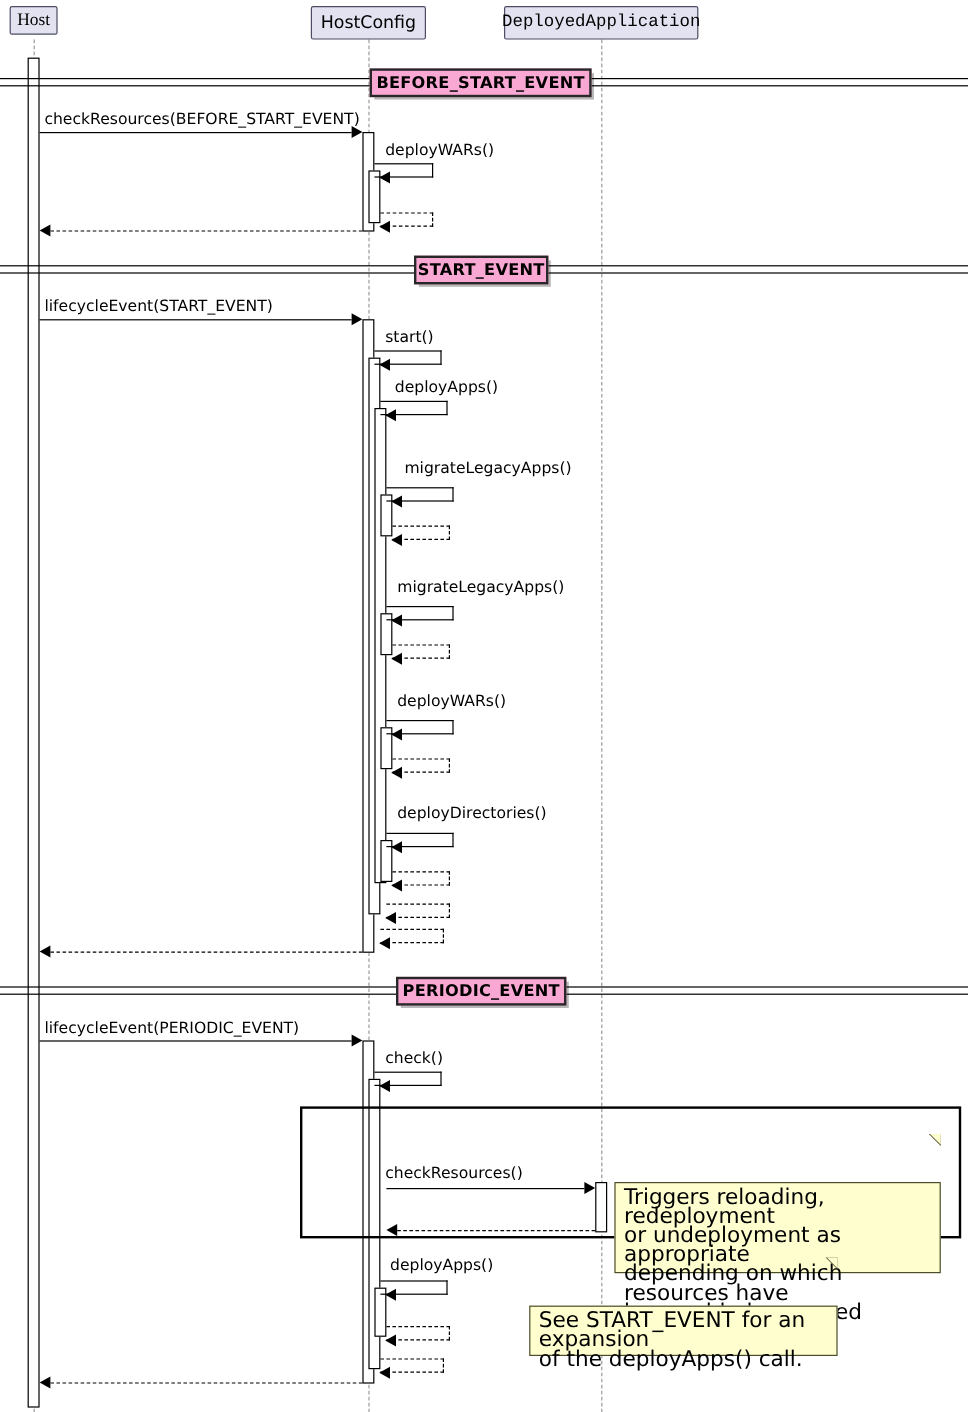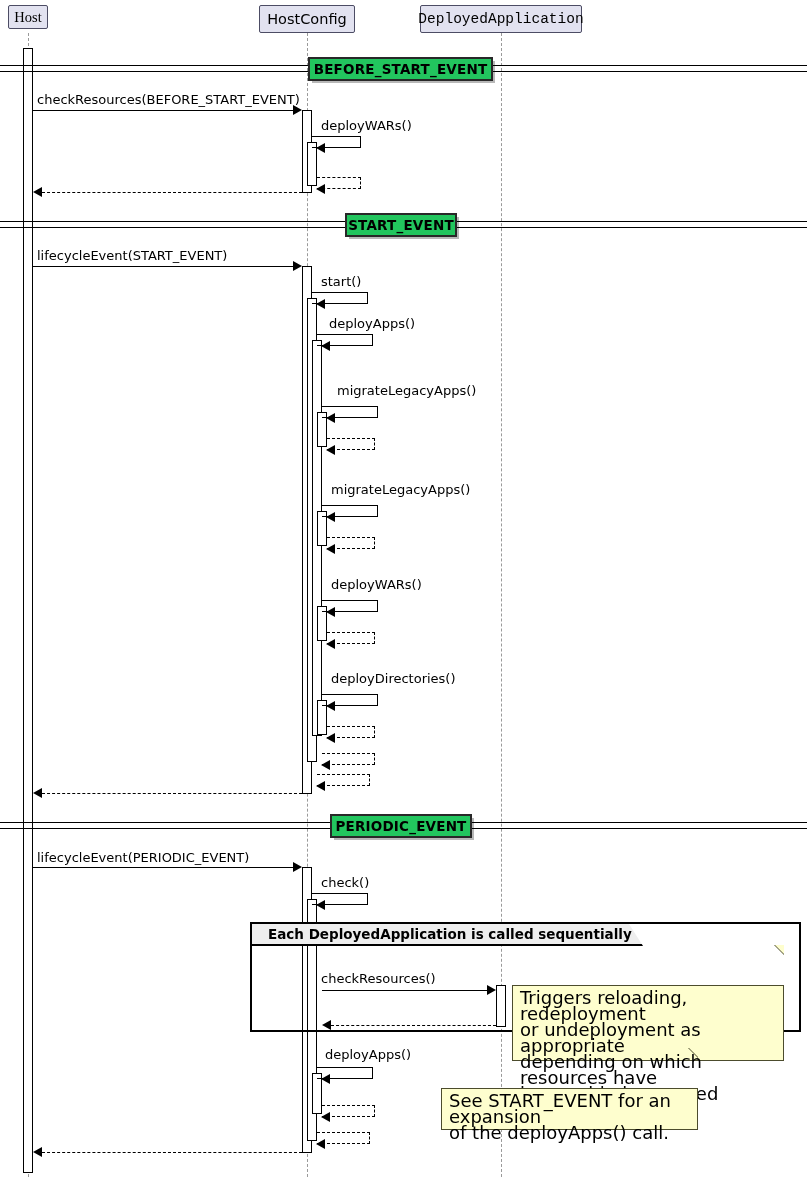--- a/index.html
+++ b/index.html
@@ -53,21 +53,21 @@
   .msg-label{
     position:absolute;font-size:13px;color:#000;white-space:nowrap;line-height:1;
   }
 
   
   .divider-rule{
     position:absolute;left:0;width:807px;height:0;border-top:1.5px solid #000;
   }
   .divider-box{
     position:absolute;box-sizing:border-box;
-    background:#22c55e;border:2px solid #282828;
+    background:#f9a8d4;border:2px solid #282828;
     font-size:13.5px;font-weight:bold;color:#000;letter-spacing:.2px;
     display:flex;align-items:center;justify-content:center;white-space:nowrap;
     box-shadow:3px 3px 0 -1px rgba(0,0,0,.28);
   }
 
   
   .group-frame{
     position:absolute;box-sizing:border-box;border:2px solid #000;background:transparent;
   }
   .group-tab{
@@ -195,21 +195,20 @@
 
   <div class="msg-label" style="left:37px;top:851px;">lifecycleEvent(PERIODIC_EVENT)</div>
   <div class="msg-line" style="left:33px;top:867px;width:260px;"></div>
   <div class="arrow-r" style="left:293px;top:862px;"></div>
 
   <div class="msg-label" style="left:321px;top:876px;">check()</div>
   <div class="selfcall" style="left:312px;top:893px;width:56px;height:12px;"></div>
   <div class="arrow-l" style="left:316px;top:900px;"></div>
 
   <div class="group-frame" style="left:250px;top:922px;width:551px;height:110px;"></div>
-  <div class="group-tab" style="left:252px;top:924px;width:391px;height:22px;">Each DeployedApplication is called sequentially</div>
 
   <div class="msg-label" style="left:321px;top:972px;">checkResources()</div>
   <div class="msg-line" style="left:322px;top:990px;width:165px;"></div>
   <div class="arrow-r" style="left:487px;top:985px;"></div>
 
   <div class="msg-line dotted" style="left:331px;top:1025px;width:165px;"></div>
   <div class="arrow-l" style="left:322px;top:1020px;"></div>
 
   <div class="note" style="left:512px;top:945px;width:272px;height:76px;">Triggers reloading, redeployment
 or undeployment as appropriate

